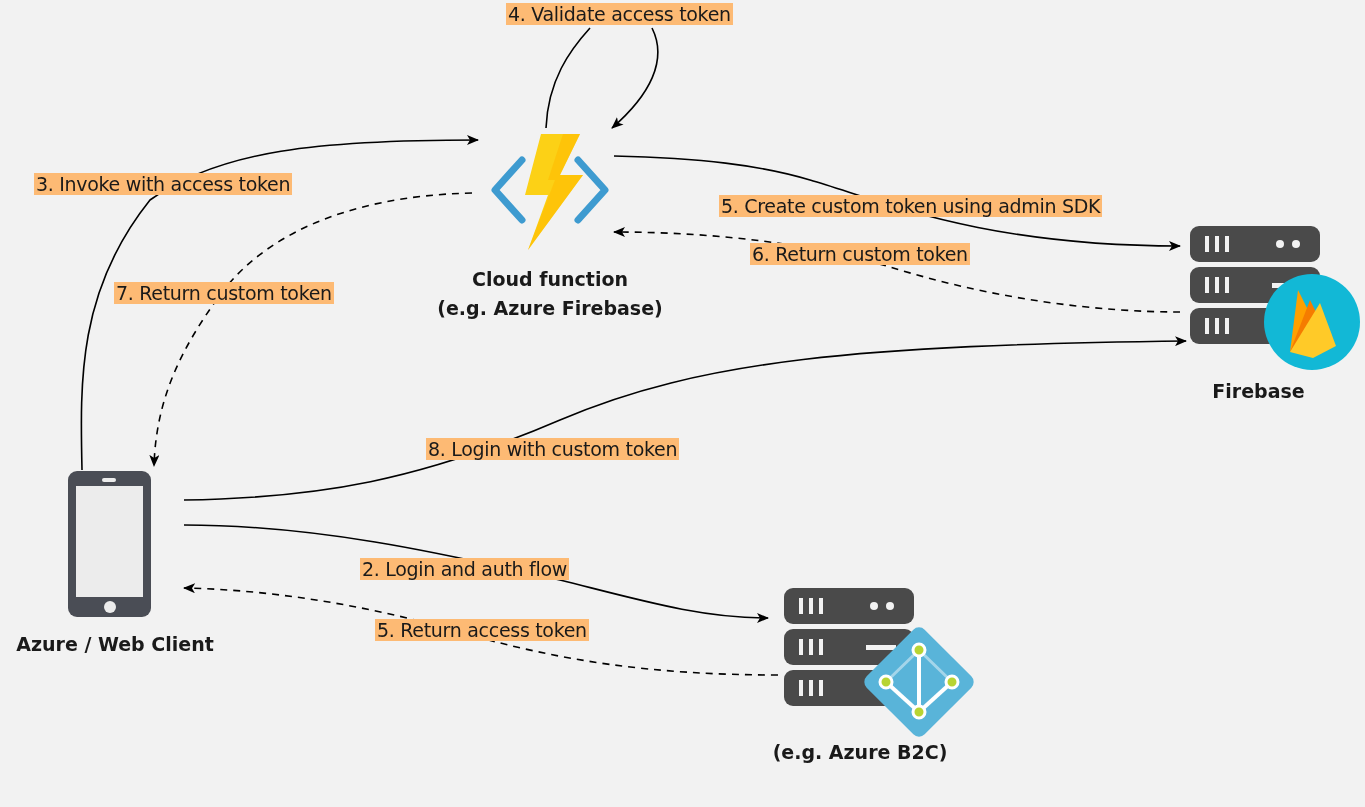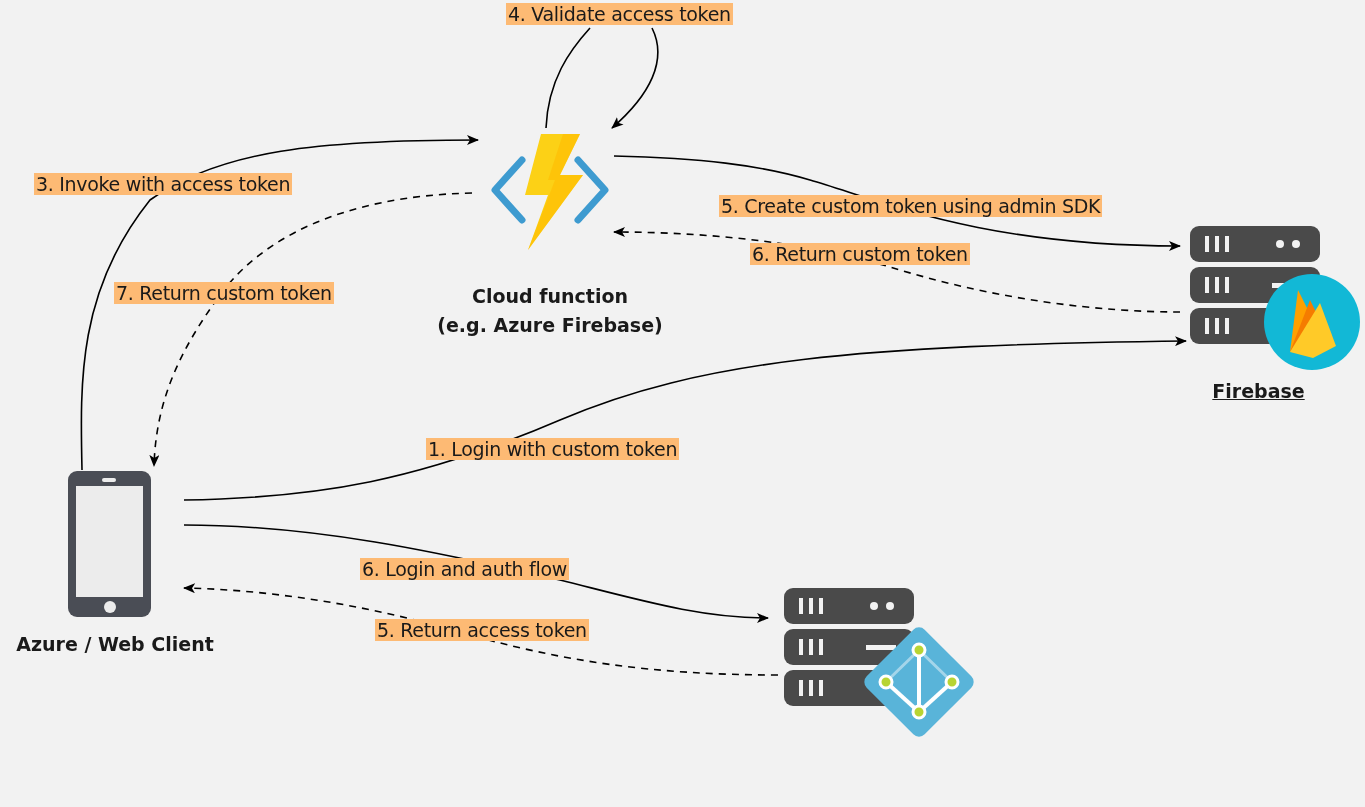--- a/index.html
+++ b/index.html
@@ -128,24 +128,25 @@
       <circle cx="919" cy="712" r="6"></circle>
     </g>
   </g>
 </svg>
 
 <div class="edge-label" style="left:506px; top:3px;">4. Validate access token</div>
 <div class="edge-label" style="left:34px; top:173px;">3. Invoke with access token</div>
 <div class="edge-label" style="left:690px; top:195px;margin-left:29px;">5. Create custom token using admin SDK</div>
 <div class="edge-label" style="left:750px; top:243px;">6. Return custom token</div>
 <div class="edge-label" style="left:114px; top:282px;">7. Return custom token</div>
-<div class="edge-label" style="left:426px; top:438px;">1. Login with custom token</div>
-<div class="edge-label" style="left:360px; top:558px;">6. Login and auth flow</div>
+<div class="edge-label" style="left:426px; top:438px;">8. Login with custom token</div>
+<div class="edge-label" style="left:360px; top:558px;">2. Login and auth flow</div>
 <div class="edge-label" style="left:375px; top:619px;">5. Return access token</div>
 
-<div class="node-label" style="left:420px; top:282px; width:260px;text-align:center;">
+<div class="node-label" style="left:420px; top:265px; width:260px;text-align:center;">
   <div>Cloud function</div>
   <div>(e.g. Azure Firebase)</div>
 </div>
-<div class="node-label" style="left:1190px; top:377px; width:137px;text-decoration:underline;">Firebase</div>
+<div class="node-label" style="left:1190px; top:377px; width:137px;">Firebase</div>
 <div class="node-label" style="left:0px; top:630px; width:230px;">Azure / Web Client</div>
 <div class="node-label" style="left:760px; top:738px; width:200px;">
+  <div>(e.g. Azure B2C)</div>
 </div>
 
 </body></html>

